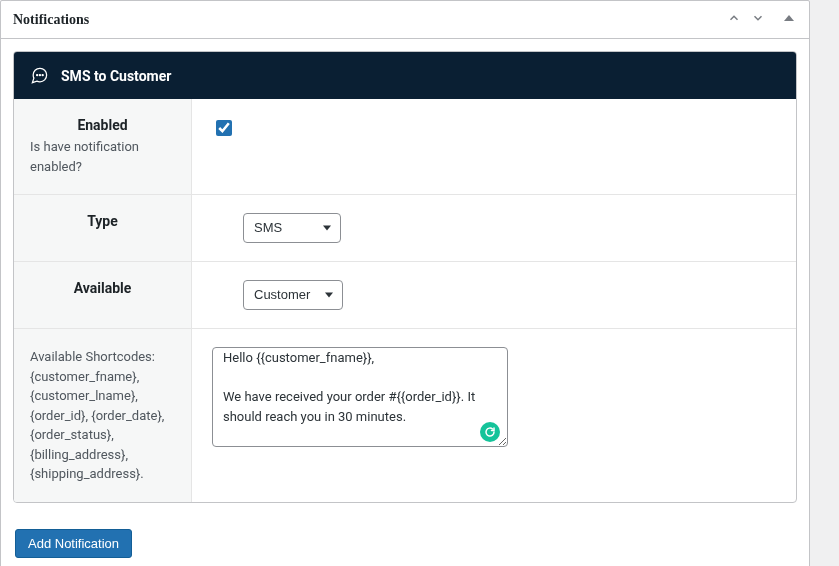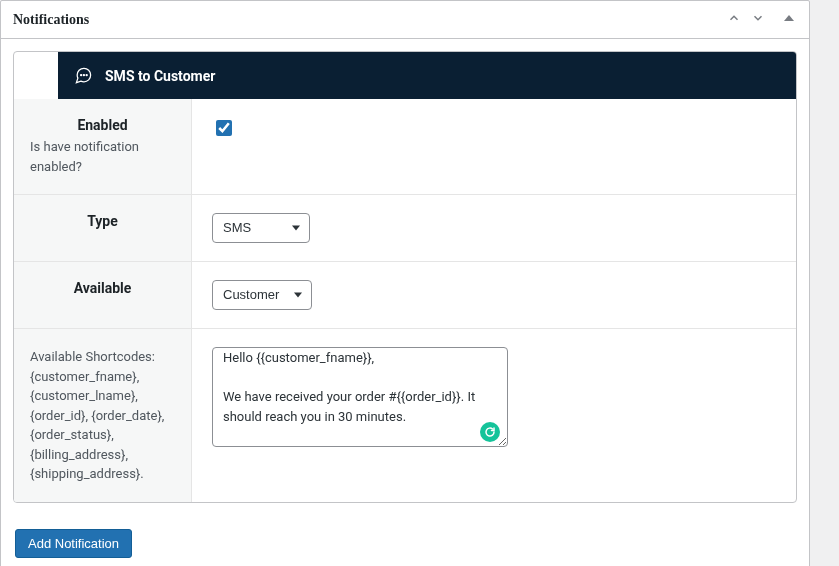--- a/index.html
+++ b/index.html
@@ -56,21 +56,20 @@
       border-radius: 4px;
       overflow: hidden;
     }
     .block-header {
       background: #0a1f33;
       color: #fff;
       padding: 14px 16px;
       display: flex;
       align-items: center;
       gap: 12px;
-      margin-left: 44px;
     }
     .block-header-title {
       font-weight: 700;
       font-size: 14px;
     }
     .chat-icon svg {
       display: block;
     }
     .form-row {
       display: flex;
@@ -107,20 +106,21 @@
     }
     .checkbox-input {
       width: 16px;
       height: 16px;
       accent-color: #2271b1;
       cursor: pointer;
     }
     .select-wrap {
       position: relative;
       display: inline-block;
+      margin-left: 31px;
     }
     .select-input {
       -webkit-appearance: none;
       -moz-appearance: none;
       appearance: none;
       border: 1px solid #8c8f94;
       border-radius: 4px;
       background: #fff;
       padding: 4px 28px 4px 10px;
       font-size: 13px;

